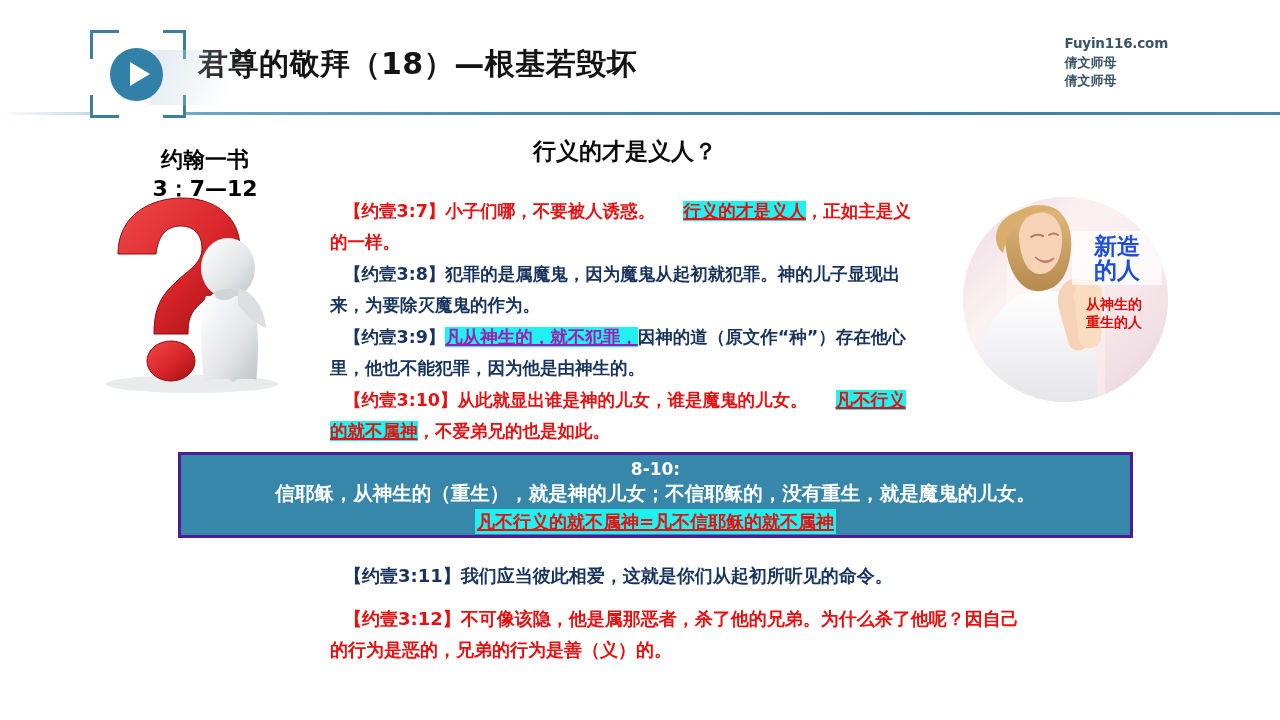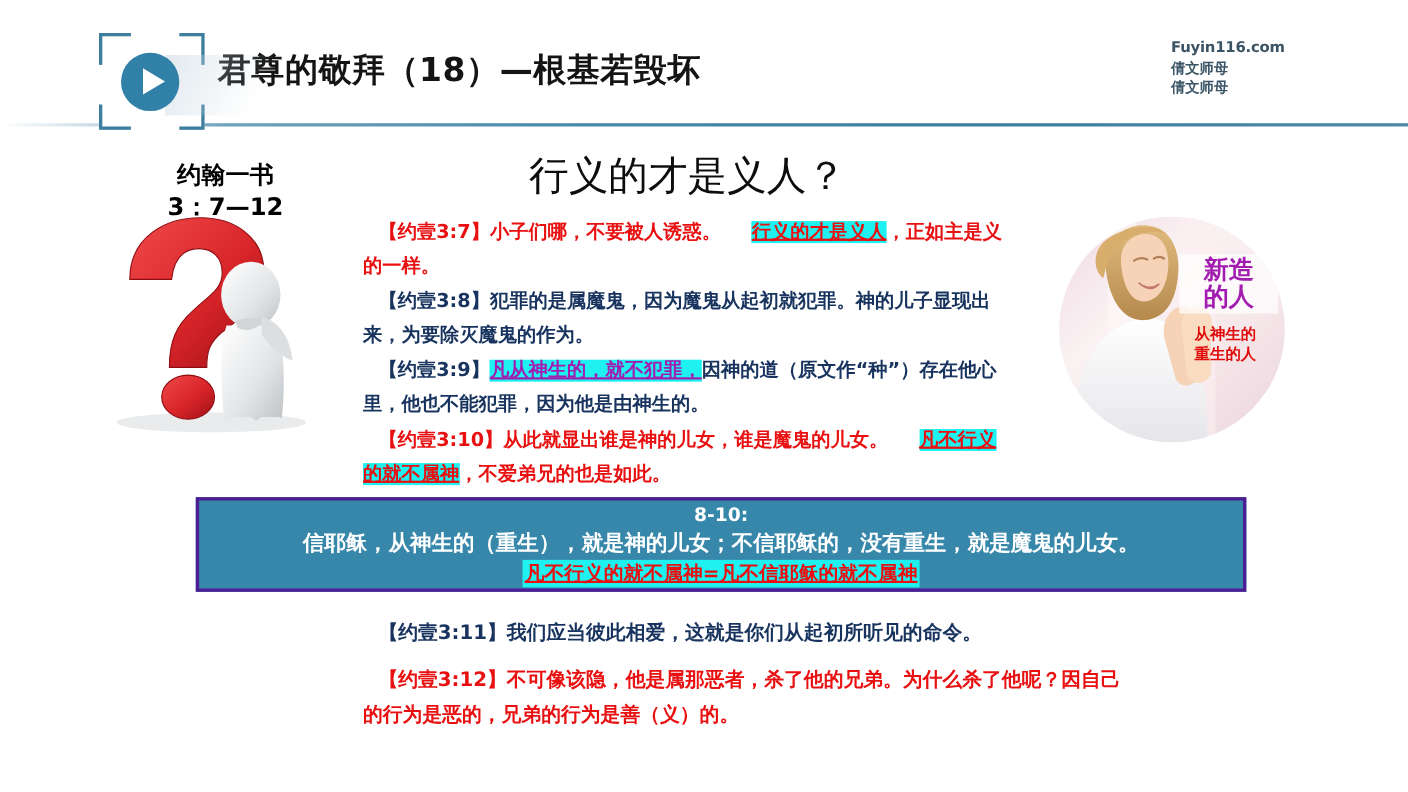--- a/index.html
+++ b/index.html
@@ -53,21 +53,21 @@
   .ref-label{
     position:absolute;left:60px;top:145px;width:290px;text-align:center;
     font-size:22px;font-weight:bold;color:#000000;line-height:1.33;
   }
   .qmark{position:absolute;left:88px;top:196px;width:212px;height:200px;}
   .qmark svg{display:block;}
 
   
   .main-heading{
     position:absolute;left:330px;top:136px;width:590px;text-align:center;
-    font-size:36px;font-weight:normal;color:#0d0d0d;
+    font-size:23px;font-weight:bold;color:#0d0d0d;
   }
 
   
   .verses{
     position:absolute;left:330px;top:196px;width:585px;
     font-size:17.5px;line-height:31px;font-weight:bold;
   }
   .v{margin:0 0 1px 0;text-indent:14px;}
   .v.navy{color:#17335e;}
   .v.red{color:#e81010;}
@@ -77,21 +77,21 @@
   .hl-red{color:#e81010;margin-left:28px;}
 
   
   .photo{
     position:absolute;left:963px;top:197px;width:205px;height:205px;border-radius:50%;
     overflow:hidden;background:#f3ecef;
   }
   .photo svg{display:block;}
   .photo-cap{
     position:absolute;right:6px;top:34px;width:86px;text-align:center;
-    font-size:23px;font-weight:bold;color:#a21caf;line-height:1.05;
+    font-size:23px;font-weight:bold;color:#1d4ed8;line-height:1.05;
     background:rgba(255,255,255,.72);padding:3px 2px;
   }
   .photo-sub{
     position:absolute;right:8px;top:98px;width:92px;text-align:center;
     font-size:14px;font-weight:bold;color:#e00c0c;line-height:1.3;
   }
 
   
   .callout{
     position:absolute;left:178px;top:452px;width:955px;height:86px;

